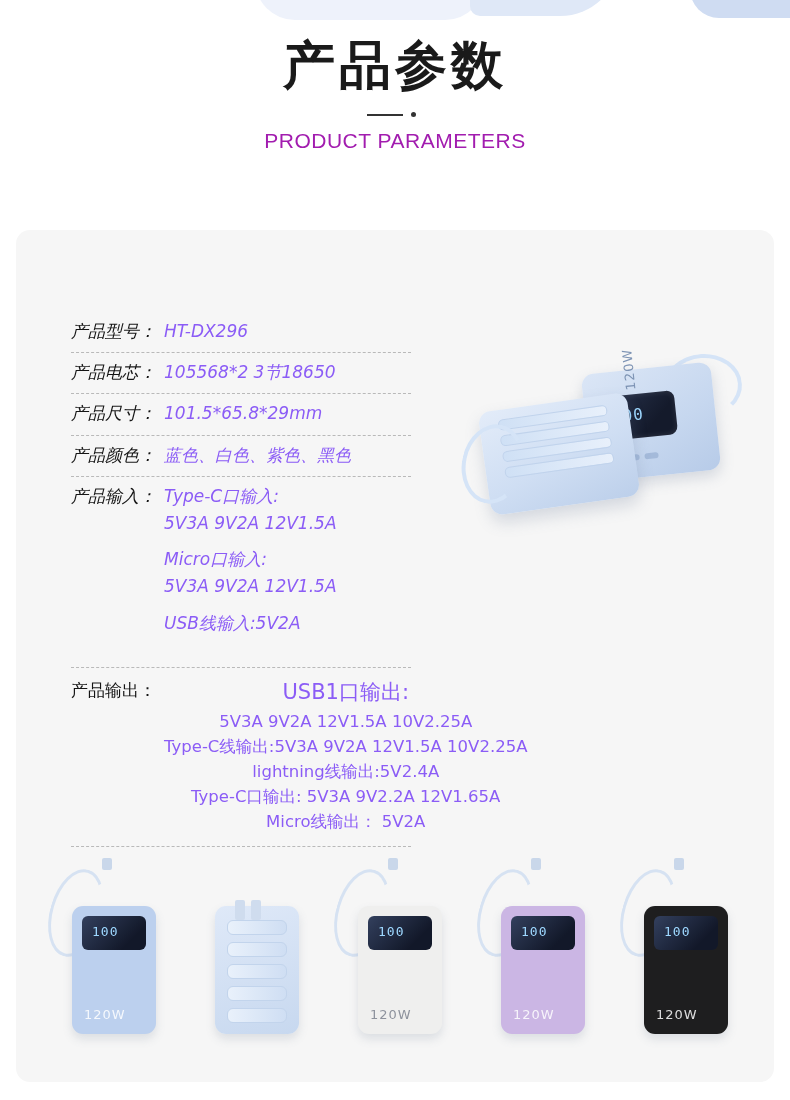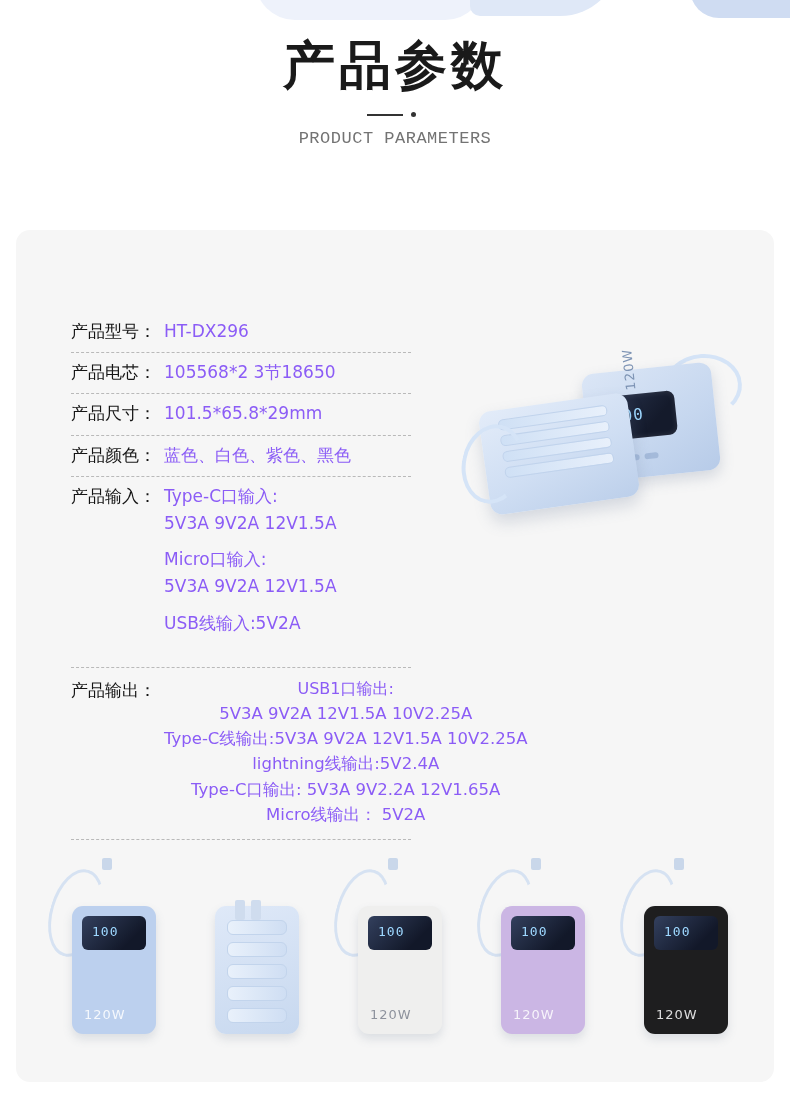--- a/index.html
+++ b/index.html
@@ -85,24 +85,24 @@
   .heading-divider .dot {
     position: absolute;
     left: 56px;
     top: 3px;
     width: 5px;
     height: 5px;
     border-radius: 50%;
     background: #333;
   }
   .heading-en {
-    font-size: 17px;
+    font-size: 21px;
     letter-spacing: 0.5px;
-    color: #737373;
-    font-family: Liberation Mono, monospace;
+    color: #a21caf;
+    font-family: Liberation Sans, sans-serif;
   }
 
   
   .panel {
     position: absolute;
     top: 230px;
     left: 16px;
     width: 758px;
     height: 852px;
     background: #f6f6f6;
@@ -114,20 +114,21 @@
     position: absolute;
     top: 82px;
     left: 55px;
     width: 340px;
   }
   .spec-row {
     padding: 6px 0 7px 0;
     border-bottom: 1px dashed #b9b9b9;
     display: flex;
     align-items: flex-start;
+    font-style: italic;
   }
   .spec-row.no-border {
     border-bottom: none;
   }
   .spec-label {
     font-size: 17px;
     color: #141414;
     white-space: nowrap;
     font-family: "DejaVu Sans", "Liberation Sans", sans-serif;
     line-height: 1.6;
@@ -169,21 +170,21 @@
     border-top: 1px dashed #b9b9b9;
     height: 0;
     margin-top: 12px;
     width: 340px;
   }
   .spec-out-inner { display: flex; align-items: flex-start; }
   .spec-out .spec-value .line {
     line-height: 1.52;
     font-size: 16.5px;
   }
-  .spec-out .spec-value .line.first { font-size: 16px; }
+  .spec-out .spec-value .line.first { font-size: 21px; }
 
   
   .hero {
     position: absolute;
     top: 120px;
     left: 440px;
     width: 300px;
     height: 200px;
   }
   .pb {

